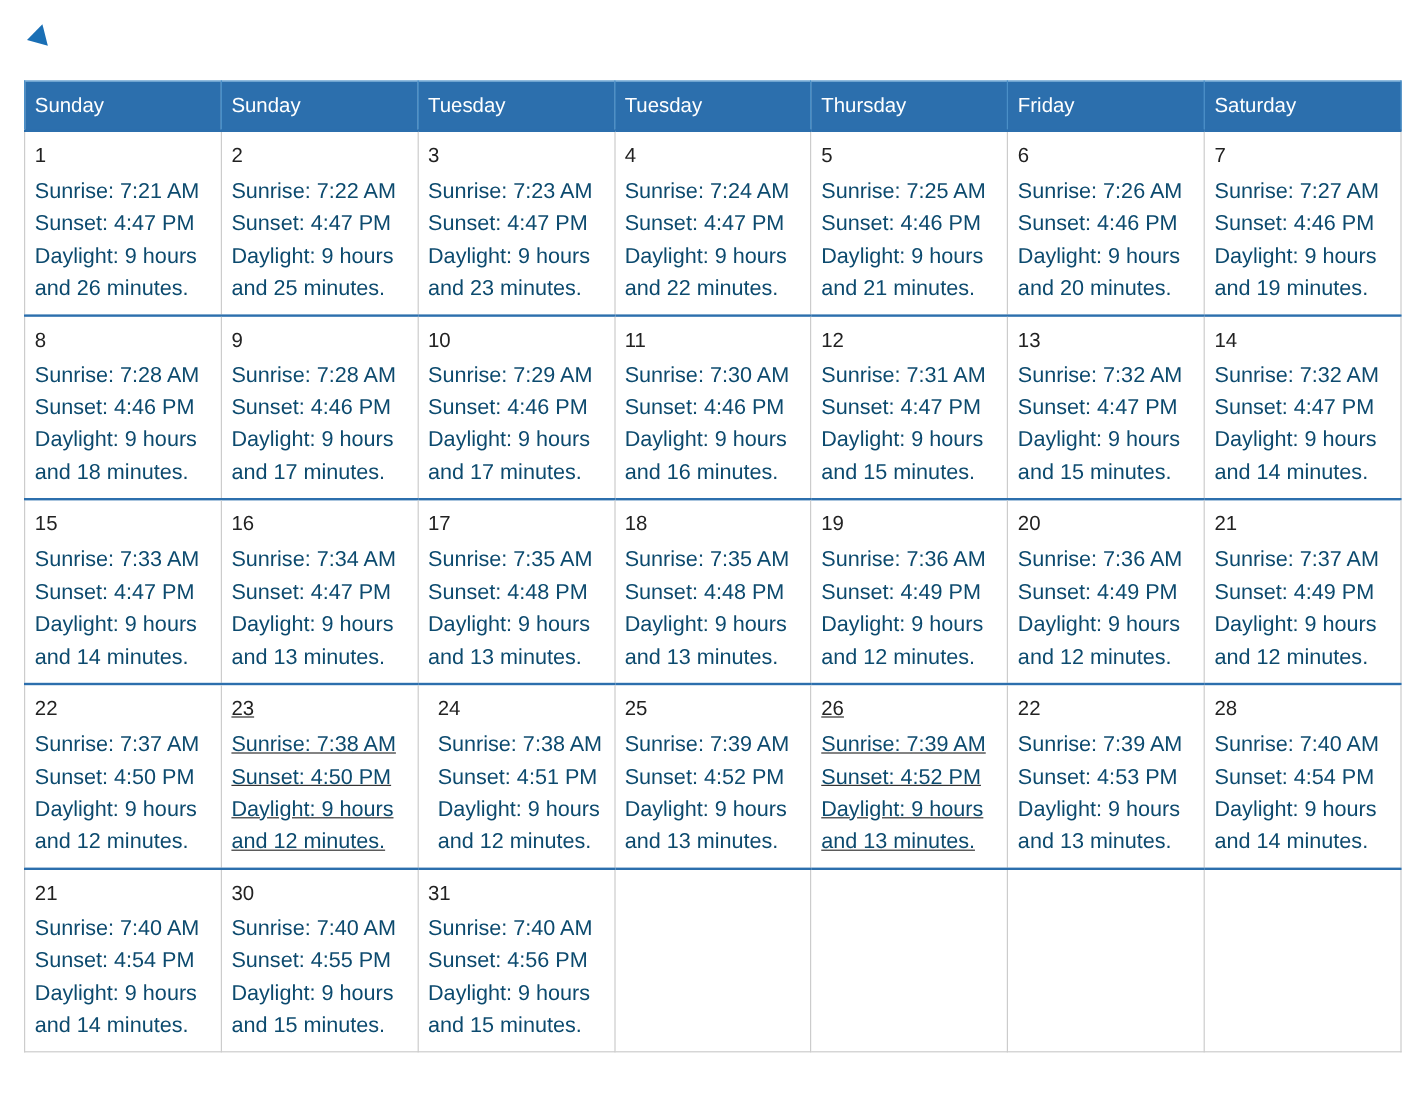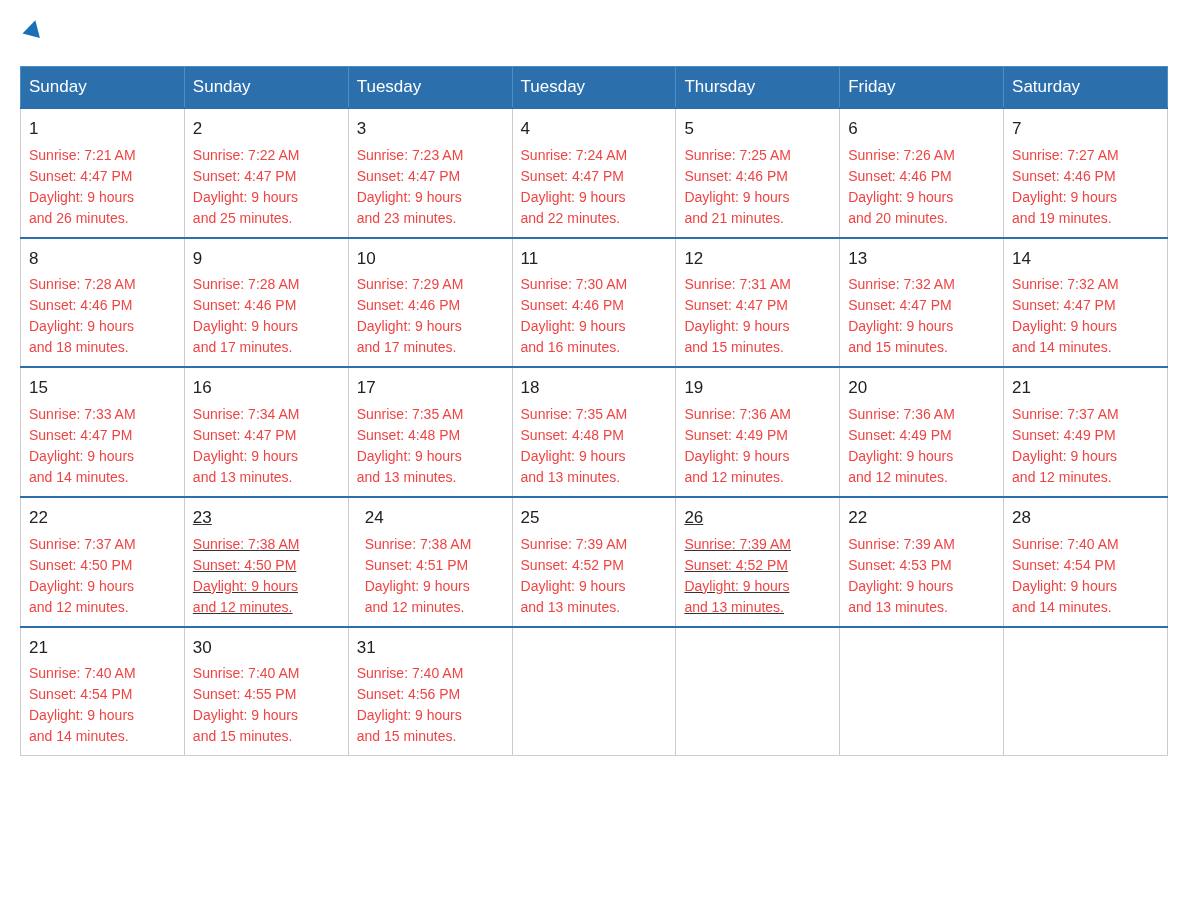--- a/index.html
+++ b/index.html
@@ -77,22 +77,22 @@
       min-height: 110px;
     }
     .day-number {
       font-size: 17px;
       font-weight: normal;
       color: #222;
       display: block;
       margin-bottom: 3px;
     }
     .day-info {
-      font-size: 14px;
-      color: #ef4444;
+      font-size: 18px;
+      color: #0c4a6e;
       line-height: 1.5;
     }
     .empty-cell {
       background: #fff;
     }
     .row-top-border td {
       border-top: 2px solid #2c6fad;
     }
   </style>
 </head>

